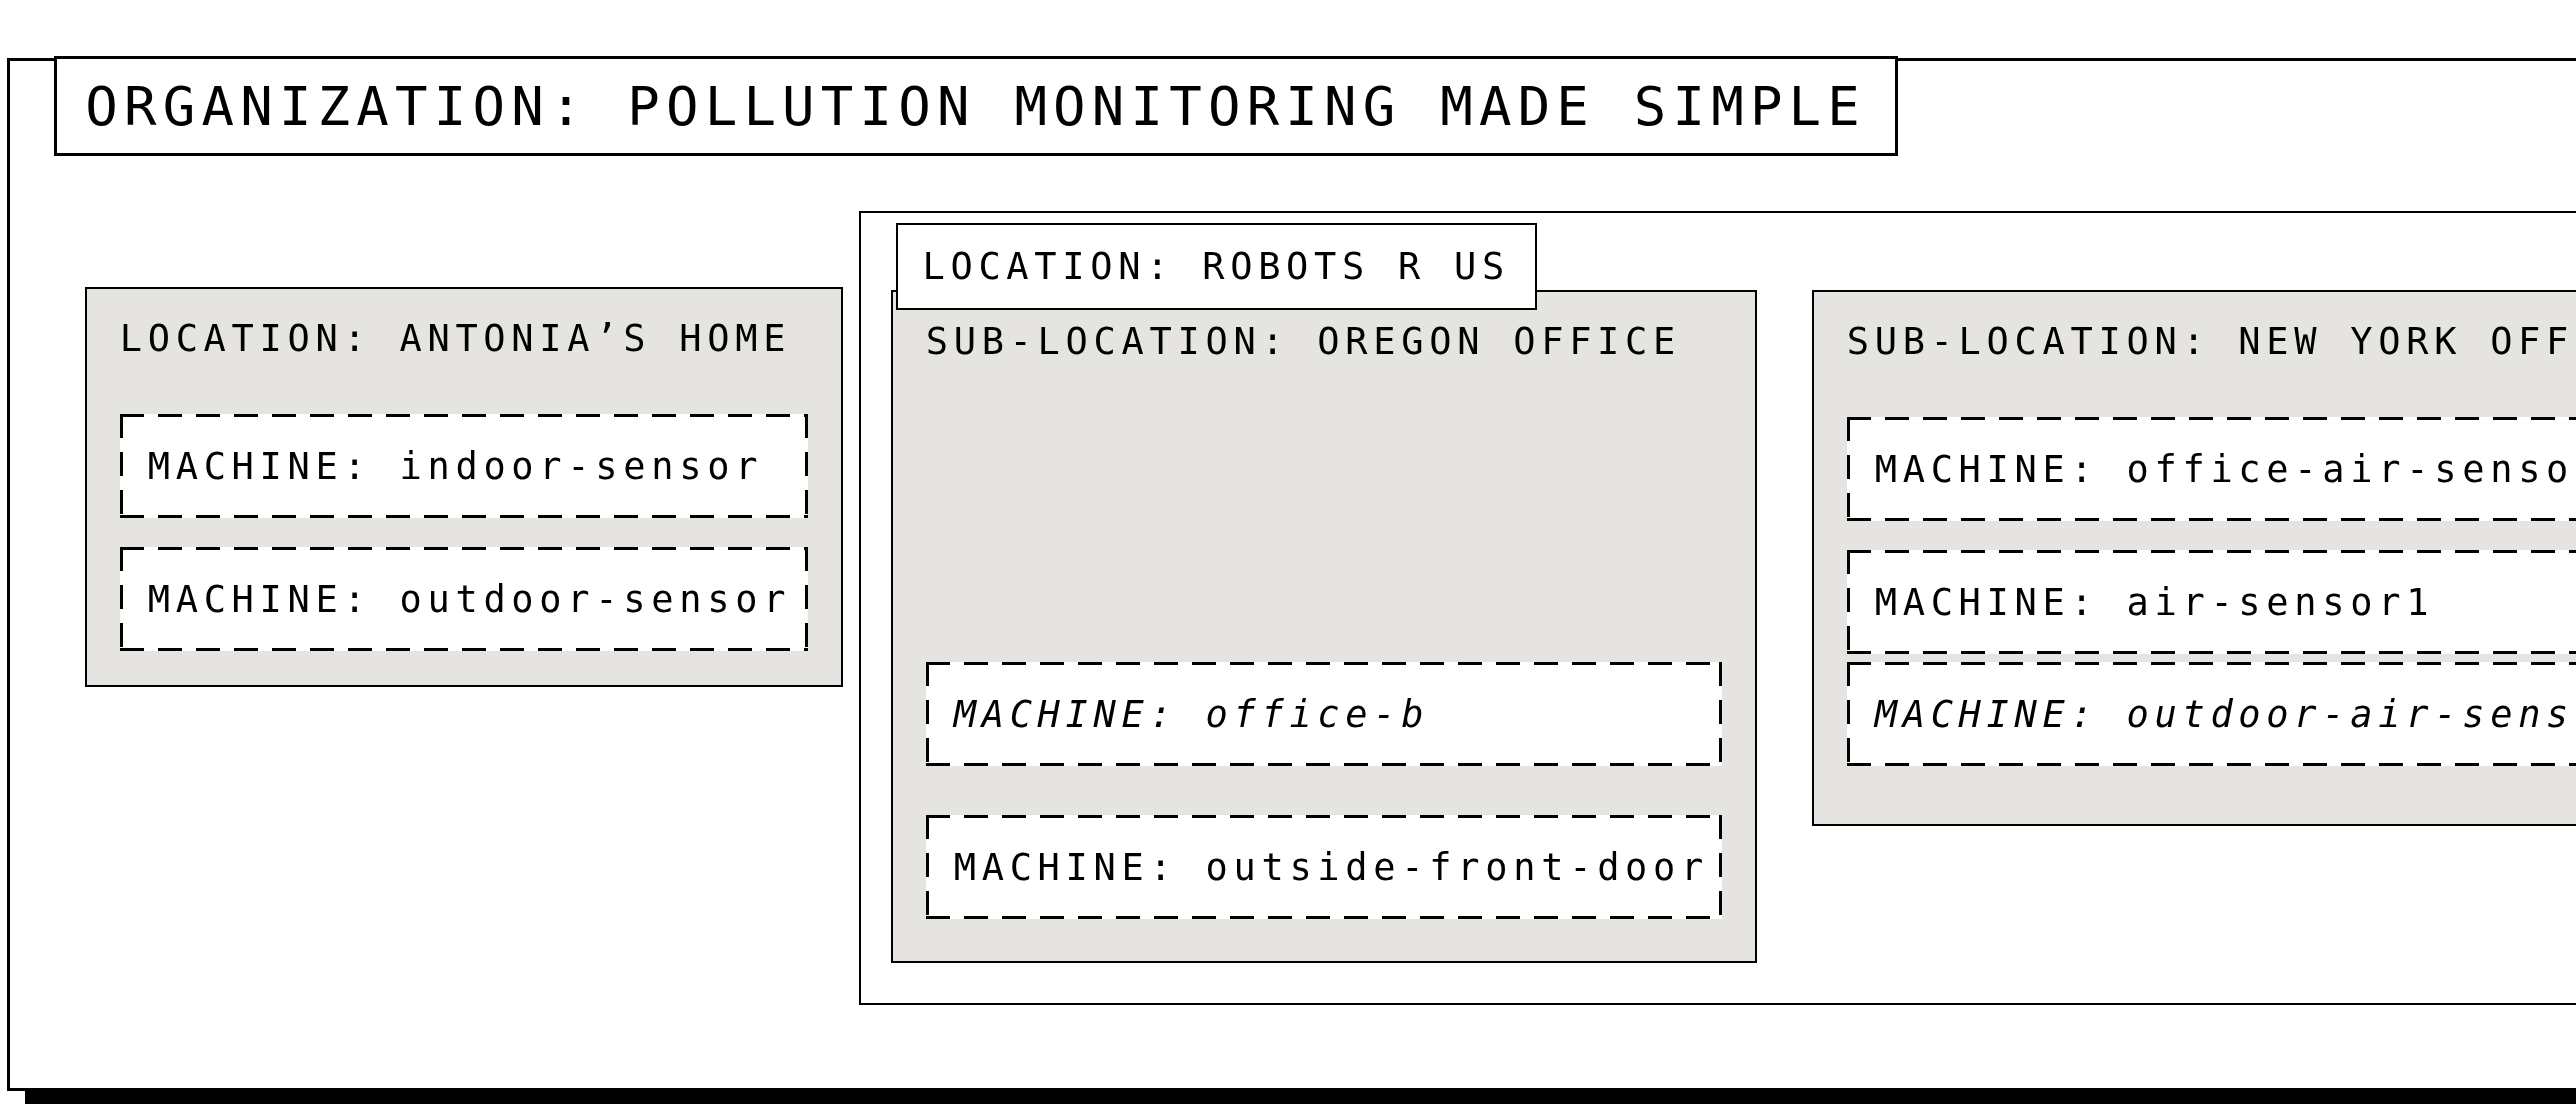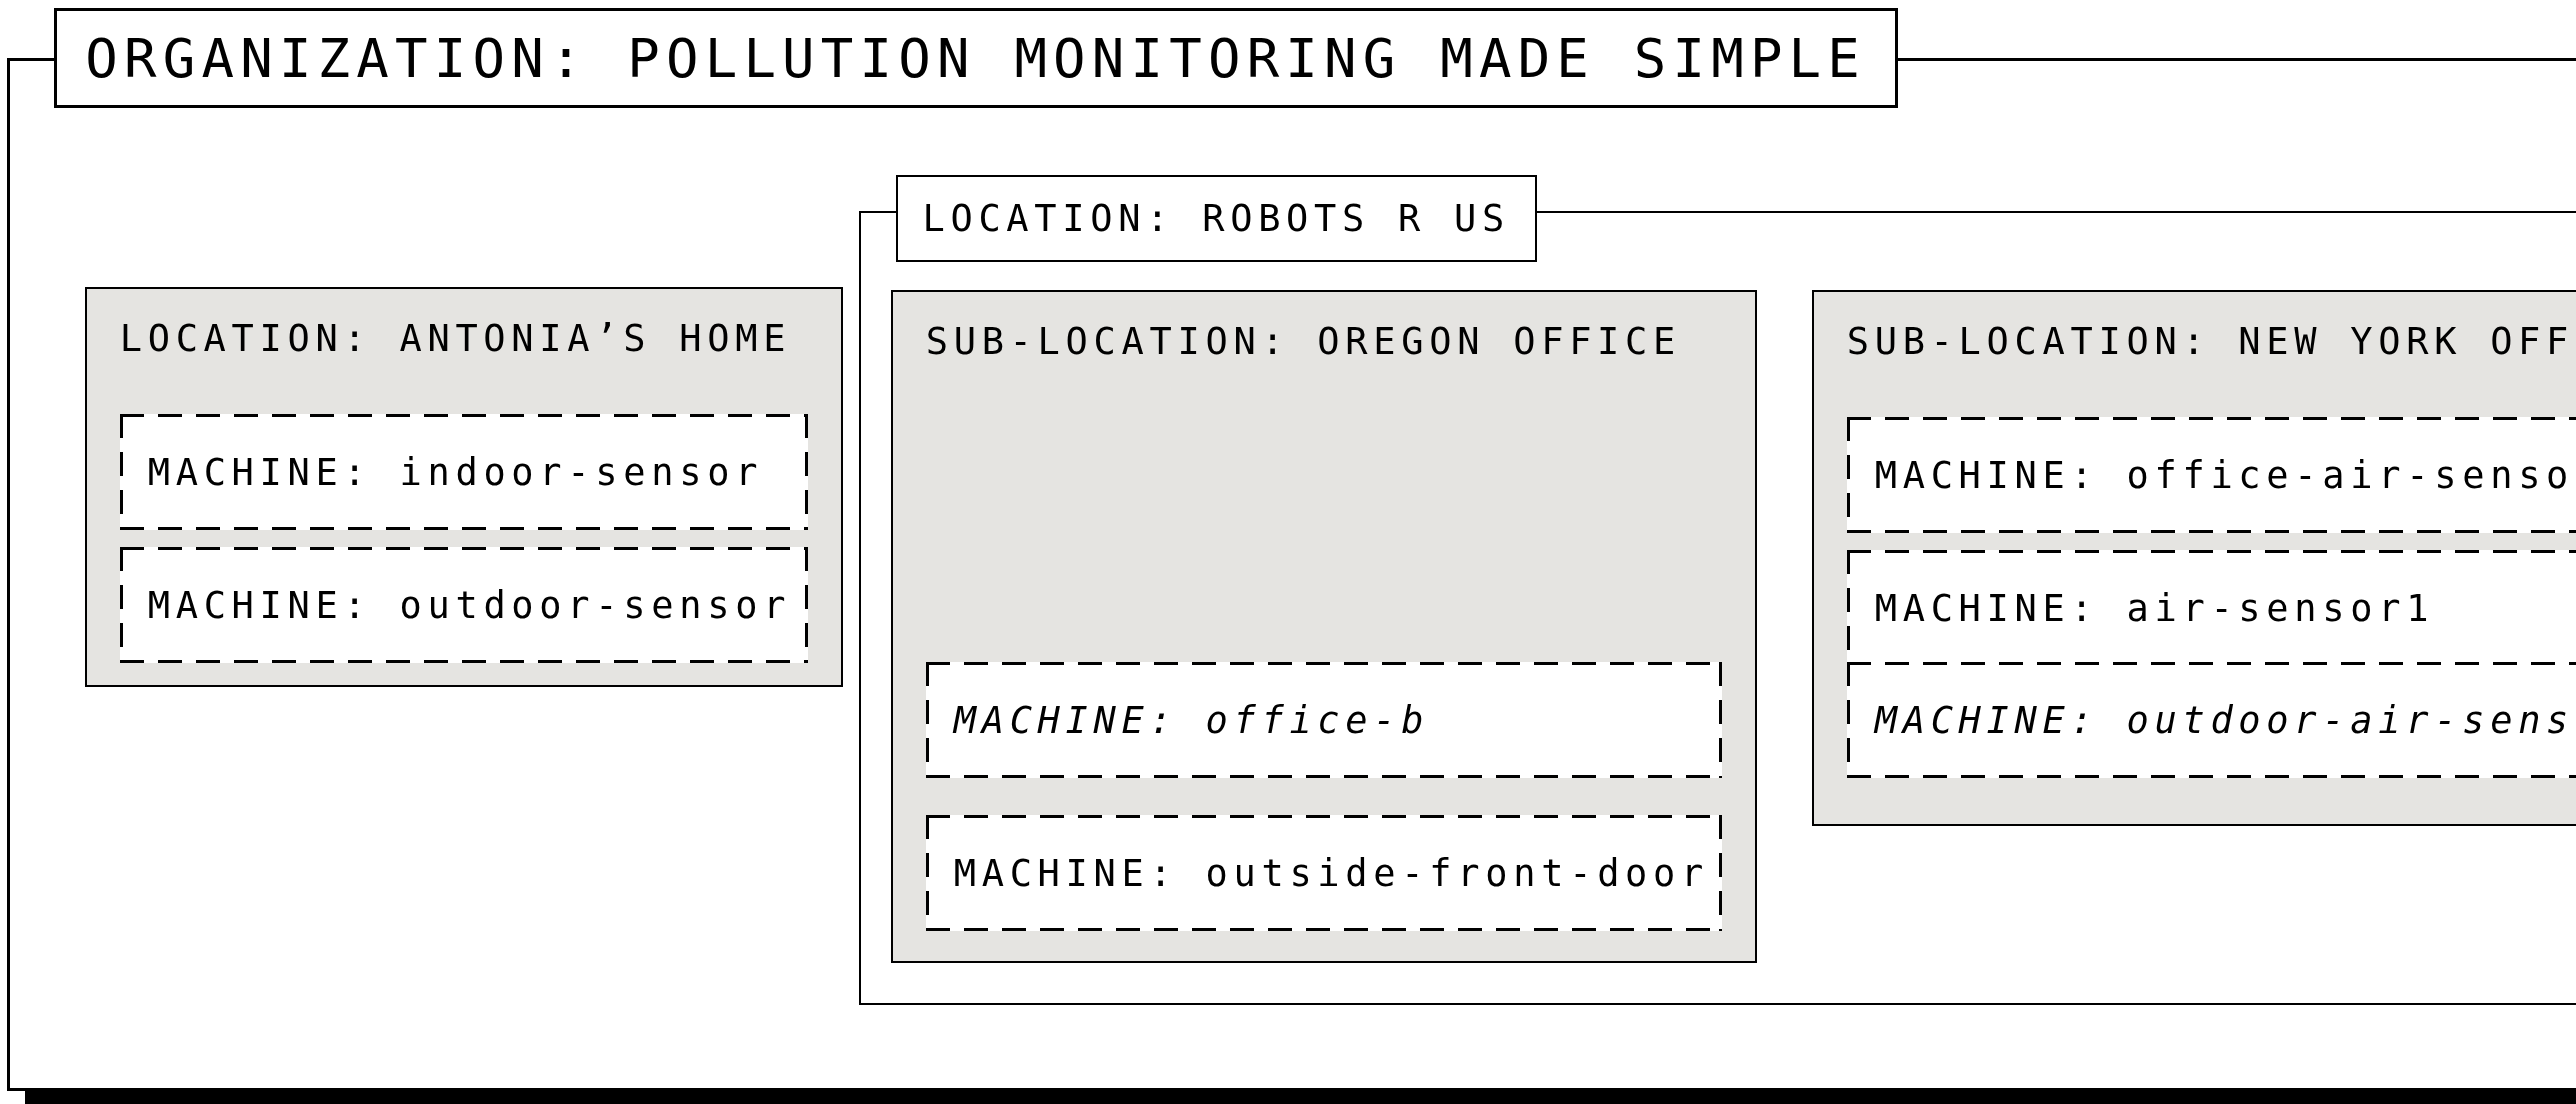--- a/index.html
+++ b/index.html
@@ -27,20 +27,21 @@
   }
 
   
   .tab{
     position:absolute;
     background:var(--bg);
     border:3.1px solid var(--line);
     display:flex;align-items:center;justify-content:center;
     white-space:nowrap;
     z-index:5;
+    margin-top:48px;
   }
   .org-tab{
     left:44px;top:-53px;width:1844px;height:100px;
     font-size:54px;letter-spacing:6.2px;
   }
   .robots-tab{
     left:35px;top:-38px;width:641px;height:87px;
     border-width:2.6px;
     font-size:37px;letter-spacing:5.7px;
   }
@@ -65,21 +66,21 @@
   .panel-ny     {left:951px;top:77px;width:911px;height:536px;}
 
   .panel-label{
     position:absolute;left:33px;top:28px;
     font-size:37px;letter-spacing:5.7px;
     white-space:nowrap;
   }
 
   
   .machine{
-    position:absolute;left:33px;right:33px;height:116px;
+    position:absolute;left:33px;right:33px;height:104px;
     background-color:var(--bg);
     background-image:
       repeating-linear-gradient(90deg,  var(--line) 0 24px, transparent 24px 38px),
       repeating-linear-gradient(90deg,  var(--line) 0 24px, transparent 24px 38px),
       repeating-linear-gradient(180deg, var(--line) 0 24px, transparent 24px 38px),
       repeating-linear-gradient(180deg, var(--line) 0 24px, transparent 24px 38px);
     background-size:100% 3.1px,100% 3.1px,3.1px 100%,3.1px 100%;
     background-position:0 0,0 100%,0 0,100% 0;
     background-repeat:no-repeat;
     display:flex;align-items:center;

